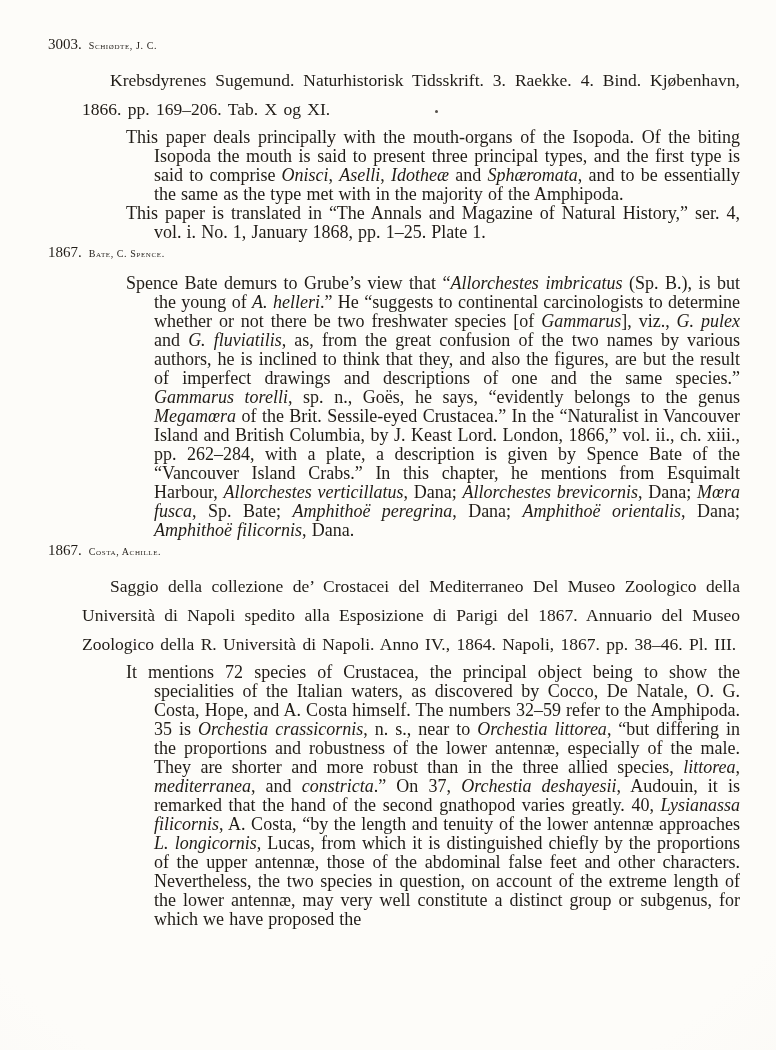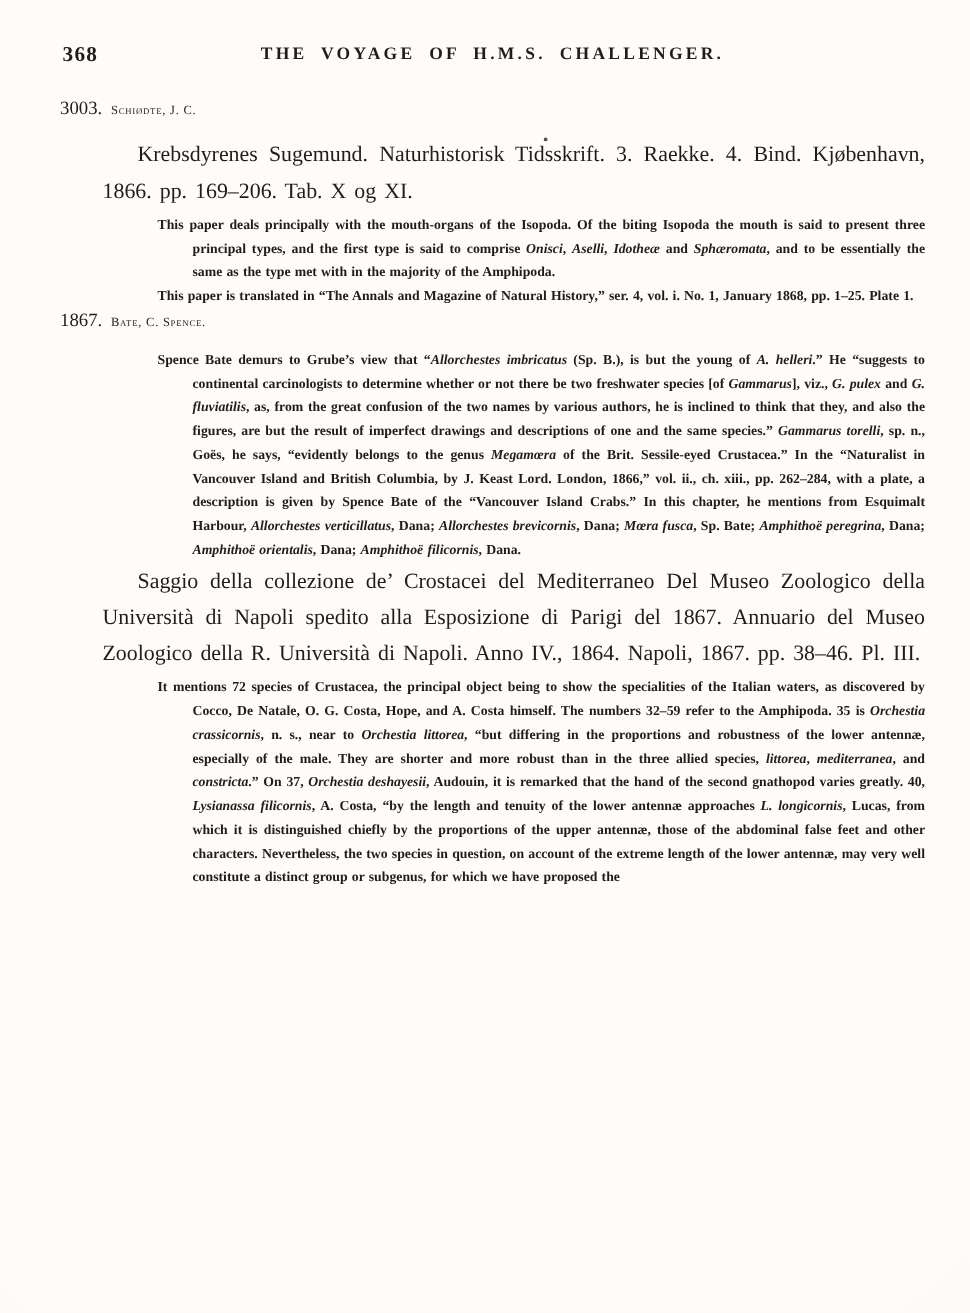--- a/index.html
+++ b/index.html
@@ -30,40 +30,36 @@
   .entry-year { margin-right: 7px; }
   .entry-author { font-variant: small-caps; font-size: 10px; letter-spacing: 0.6px; }
   .entry-title {
     margin: 0 0 4px 34px; text-indent: 28px;
     font-size: 17.5px; line-height: 29px;
     text-align: justify; word-spacing: 2px;
   }
   .entry-notes { margin: 0; }
   .entry-note {
     margin: 0 0 0 106px; text-indent: -28px;
-    font-size: 11px; line-height: 19px;
-    text-align: justify; word-spacing: 0.6px; font-weight: bold;
+    font-size: 18px; line-height: 19px;
+    text-align: justify; word-spacing: 0.6px;
   }
   .it { font-style: italic; }
   .sc { font-variant: small-caps; }
   .artifact-dot {
     position: absolute; left: 435px; top: 110px;
     width: 3px; height: 3px; border-radius: 50%;
     background: #55504a;
   }
 </style>
 </head>
 <body>
 
 <div class="sheet">
 
-  <div class="header-row">
-    <span class="page-number">368</span>
-    <span class="running-head">THE VOYAGE OF H.M.S. CHALLENGER.</span>
-  </div>
 
   <span class="artifact-dot"></span>
 
   <div class="entry">
     <p class="entry-heading">
       <span class="entry-year">3003.</span><span class="entry-author">Schiødte, J. C.</span>
     </p>
     <p class="entry-title"><span>Krebsdyrenes Sugemund.  Naturhistorisk Tidsskrift.  3. Raekke.  4. Bind.  Kjøbenhavn, 1866.  pp. 169–206.  Tab. X og XI.</span></p>
     <div class="entry-notes">
       <p class="entry-note"><span>This paper deals principally with the mouth-organs of the Isopoda.  Of the biting Isopoda the mouth is said to present three principal types, and the first type is said to comprise </span><span class="it">Onisci</span><span>, </span><span class="it">Aselli</span><span>, </span><span class="it">Idotheæ</span><span> and </span><span class="it">Sphæromata</span><span>, and to be essentially the same as the type met with in the majority of the Amphipoda.</span></p>
@@ -74,19 +70,22 @@
   <div class="entry">
     <p class="entry-heading">
       <span class="entry-year">1867.</span><span class="entry-author">Bate, C. Spence.</span>
     </p>
     <div class="entry-notes">
       <p class="entry-note"><span>Spence Bate demurs to Grube’s view that “</span><span class="it">Allorchestes imbricatus</span><span> (Sp. B.), is but the young of </span><span class="it">A. helleri</span><span>.”  He “suggests to continental carcinologists to determine whether or not there be two freshwater species [of </span><span class="it">Gammarus</span><span>], viz., </span><span class="it">G. pulex</span><span> and </span><span class="it">G. fluviatilis</span><span>, as, from the great confusion of the two names by various authors, he is inclined to think that they, and also the figures, are but the result of imperfect drawings and descriptions of one and the same species.”  </span><span class="it">Gammarus torelli</span><span>, sp. n., Goës, he says, “evidently belongs to the genus </span><span class="it">Megamœra</span><span> of the Brit. Sessile-eyed Crustacea.”  In the “Naturalist in Vancouver Island and British Columbia, by J. Keast Lord.  London, 1866,” vol. ii., ch. xiii., pp. 262–284, with a plate, a description is given by Spence Bate of the “Vancouver Island Crabs.”  In this chapter, he mentions from Esquimalt Harbour, </span><span class="it">Allorchestes verticillatus</span><span>, Dana; </span><span class="it">Allorchestes brevicornis</span><span>, Dana; </span><span class="it">Mœra fusca</span><span>, Sp. Bate; </span><span class="it">Amphithoë peregrina</span><span>, Dana; </span><span class="it">Amphithoë orientalis</span><span>, Dana; </span><span class="it">Amphithoë filicornis</span><span>, Dana.</span></p>
     </div>
   </div>
 
   <div class="entry">
+    <p class="entry-heading">
+      <span class="entry-year">1867.</span><span class="entry-author">Costa, Achille.</span>
+    </p>
     <p class="entry-title"><span>Saggio della collezione de’ Crostacei del Mediterraneo Del Museo Zoologico della Università di Napoli spedito alla Esposizione di Parigi del 1867.  Annuario del Museo Zoologico della R. Università di Napoli.  Anno IV., 1864.  Napoli, 1867.  pp. 38–46.  Pl. III.</span></p>
     <div class="entry-notes">
       <p class="entry-note"><span>It mentions 72 species of Crustacea, the principal object being to show the specialities of the Italian waters, as discovered by Cocco, De Natale, O. G. Costa, Hope, and A. Costa himself.  The numbers 32–59 refer to the Amphipoda.  35 is </span><span class="it">Orchestia crassicornis</span><span>, n. s., near to </span><span class="it">Orchestia littorea</span><span>, “but differing in the proportions and robustness of the lower antennæ, especially of the male.  They are shorter and more robust than in the three allied species, </span><span class="it">littorea</span><span>, </span><span class="it">mediterranea</span><span>, and </span><span class="it">constricta</span><span>.”  On 37, </span><span class="it">Orchestia deshayesii</span><span>, Audouin, it is remarked that the hand of the second gnathopod varies greatly.  40, </span><span class="it">Lysianassa filicornis</span><span>, A. Costa, “by the length and tenuity of the lower antennæ approaches </span><span class="it">L. longicornis</span><span>, Lucas, from which it is distinguished chiefly by the proportions of the upper antennæ, those of the abdominal false feet and other characters.  Nevertheless, the two species in question, on account of the extreme length of the lower antennæ, may very well constitute a distinct group or subgenus, for which we have proposed the</span></p>
     </div>
   </div>
 
 </div>
 
 </body></html>

